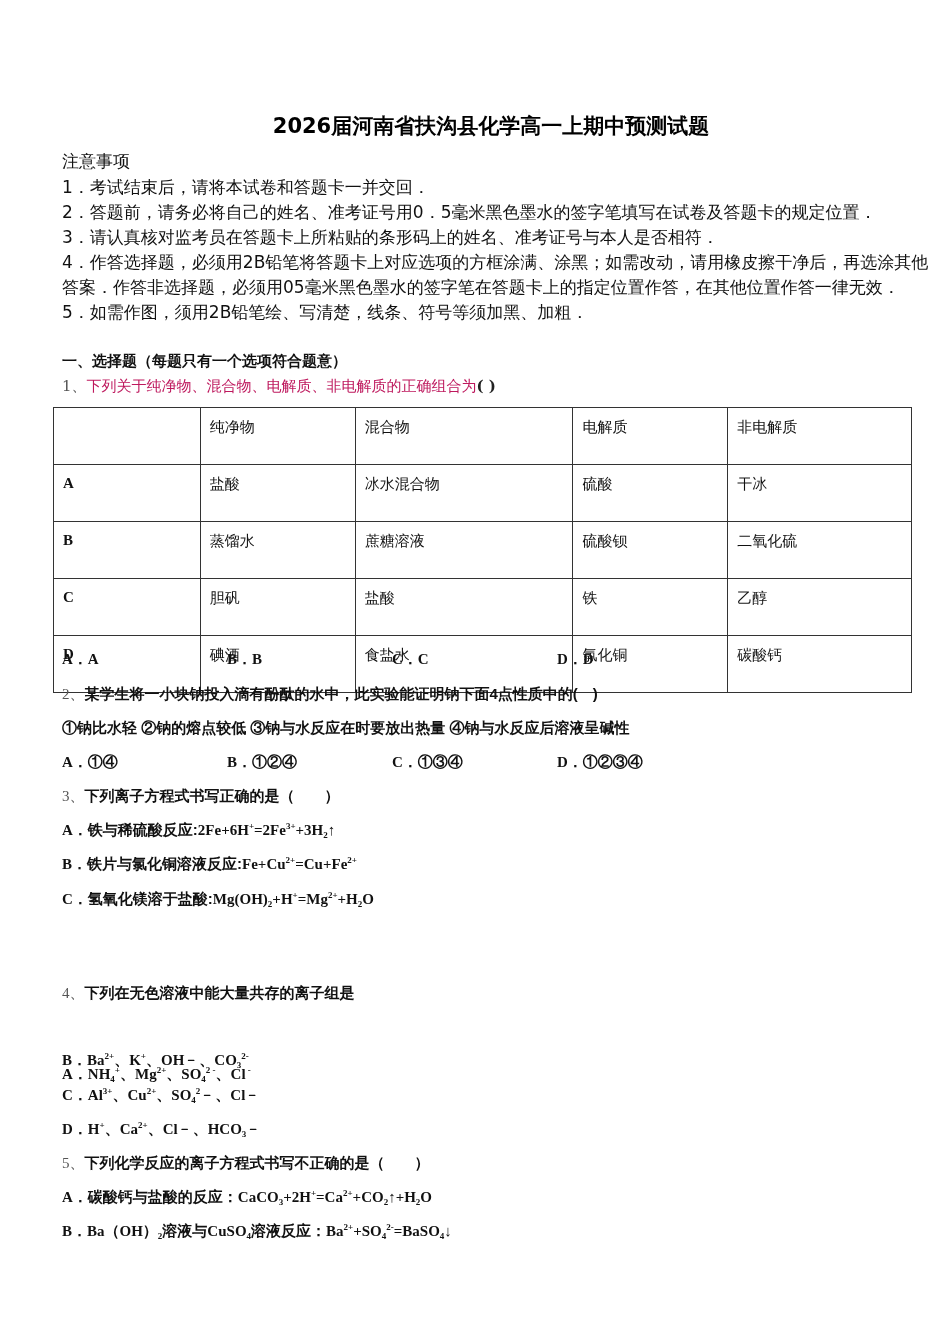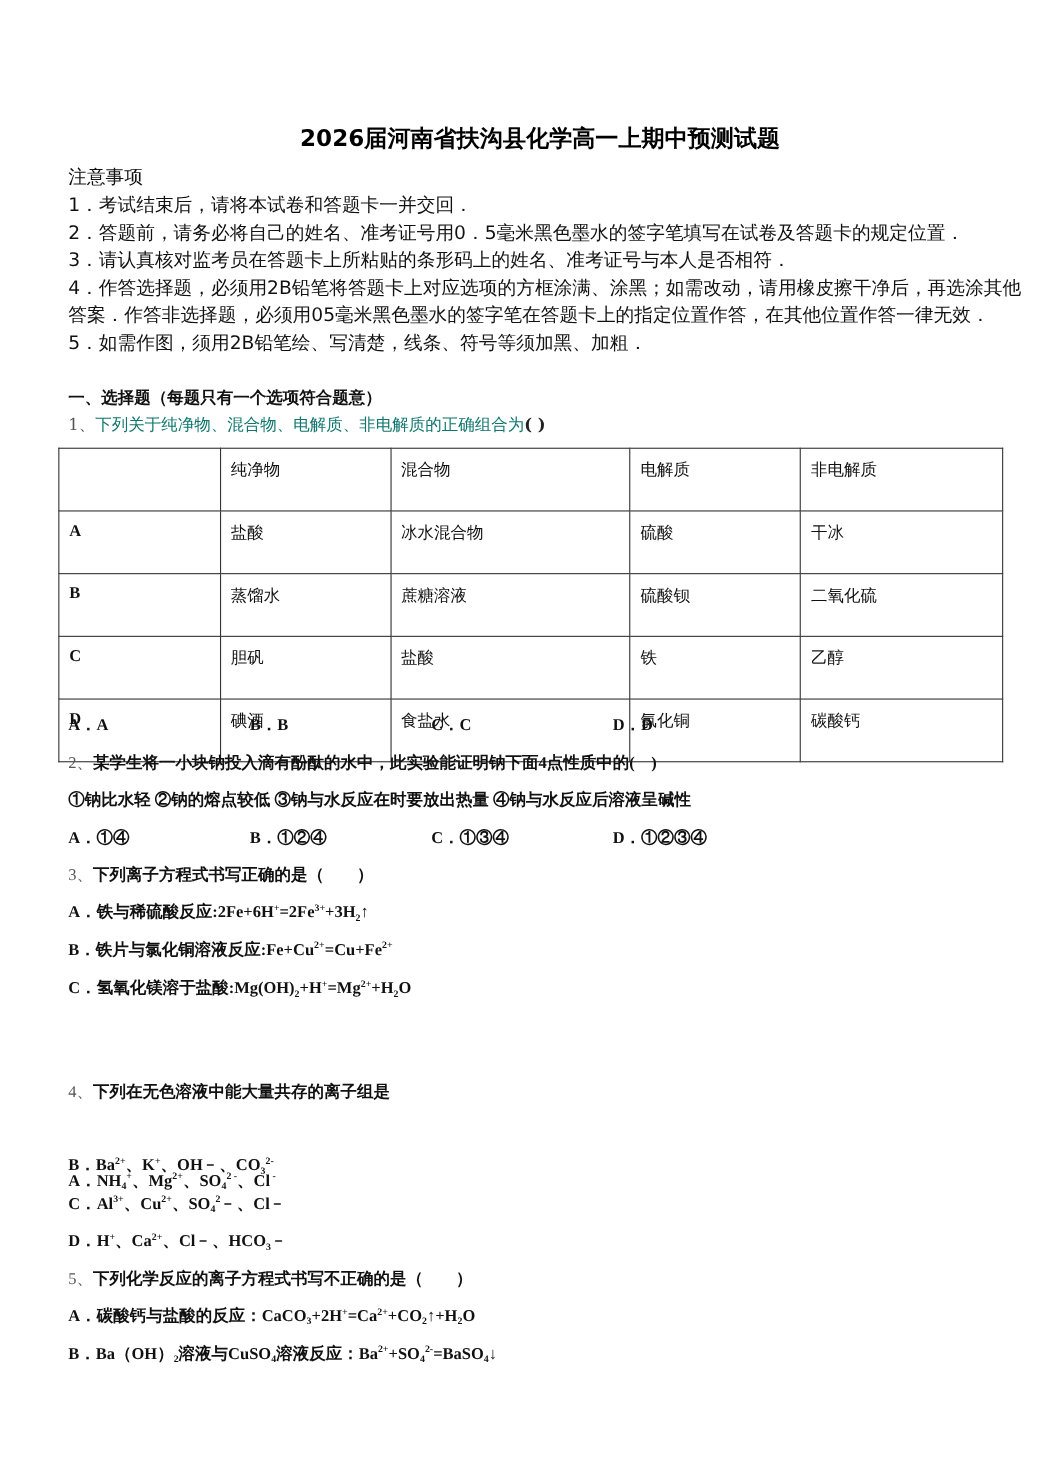--- a/index.html
+++ b/index.html
@@ -14,21 +14,21 @@
     font-family: "DejaVu Sans", "Liberation Sans", sans-serif;
     font-size: 21px; font-weight: bold; letter-spacing: 0px; color: #000;
   }
   .line { position: absolute; left: 46px; white-space: nowrap; font-size: 15px; line-height: 20px; }
   .note { font-family: "DejaVu Sans", "Liberation Sans", sans-serif; font-size: 17px; color: #111; }
   .section { font-weight: bold; font-family: "DejaVu Sans", "Liberation Sans", sans-serif; font-size: 15px; }
   .qtext { font-family: "DejaVu Serif", "Liberation Serif", serif; font-size: 15px; color: #222; }
   .qnum { color: #555; }
   .bold { font-weight: bold; }
   .opt { font-family: "Liberation Serif", "DejaVu Serif", serif; font-weight: bold; font-size: 15px; }
-  .opt .zh { font-family: Liberation Serif, serif; font-weight: bold; }
+  .opt .zh { font-family: Liberation Sans, sans-serif; font-weight: bold; }
   sub, sup { font-size: 9px; line-height: 0; }
   sup { vertical-align: 6px; }
   sub { vertical-align: -3px; }
 
   table.grid {
     position: absolute; left: 37px; top: 407px; width: 859px;
     border-collapse: collapse; font-size: 15px;
   }
   table.grid td {
     border: 1.5px solid #333; height: 46px; vertical-align: top;
@@ -53,21 +53,21 @@
   <div class="line note" style="top:177px;">1．考试结束后，请将本试卷和答题卡一并交回．</div>
   <div class="line note" style="top:202px;">2．答题前，请务必将自己的姓名、准考证号用0．5毫米黑色墨水的签字笔填写在试卷及答题卡的规定位置．</div>
   <div class="line note" style="top:227px;">3．请认真核对监考员在答题卡上所粘贴的条形码上的姓名、准考证号与本人是否相符．</div>
   <div class="line note" style="top:252px;">4．作答选择题，必须用2B铅笔将答题卡上对应选项的方框涂满、涂黑；如需改动，请用橡皮擦干净后，再选涂其他</div>
   <div class="line note" style="top:277px;text-align:right;">答案．作答非选择题，必须用05毫米黑色墨水的签字笔在答题卡上的指定位置作答，在其他位置作答一律无效．</div>
   <div class="line note" style="top:302px;">5．如需作图，须用2B铅笔绘、写清楚，线条、符号等须加黑、加粗．</div>
 
   <div class="line section" style="top:351px;">一、选择题（每题只有一个选项符合题意）</div>
 
   <div class="line qtext" style="top:376px;">
-    <span class="qnum">1、</span><span style="color:#0f766e;">下列关于纯净物、混合物、电解质、非电解质的正确组合为</span><span class="bold">( )</span>
+    <span class="qnum">1、</span><span style="color:#be185d;">下列关于纯净物、混合物、电解质、非电解质的正确组合为</span><span class="bold">( )</span>
   </div>
 
   <table class="grid">
     <colgroup>
       <col style="width:147px">
         <col style="width:155px">
         <col style="width:218px">
         <col style="width:155px">
         <col style="width:184px">
     </colgroup>

